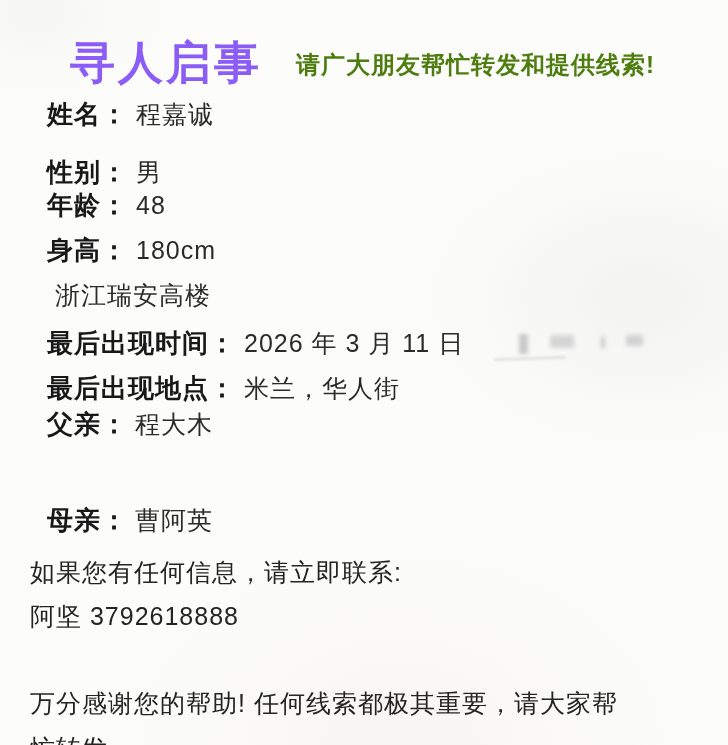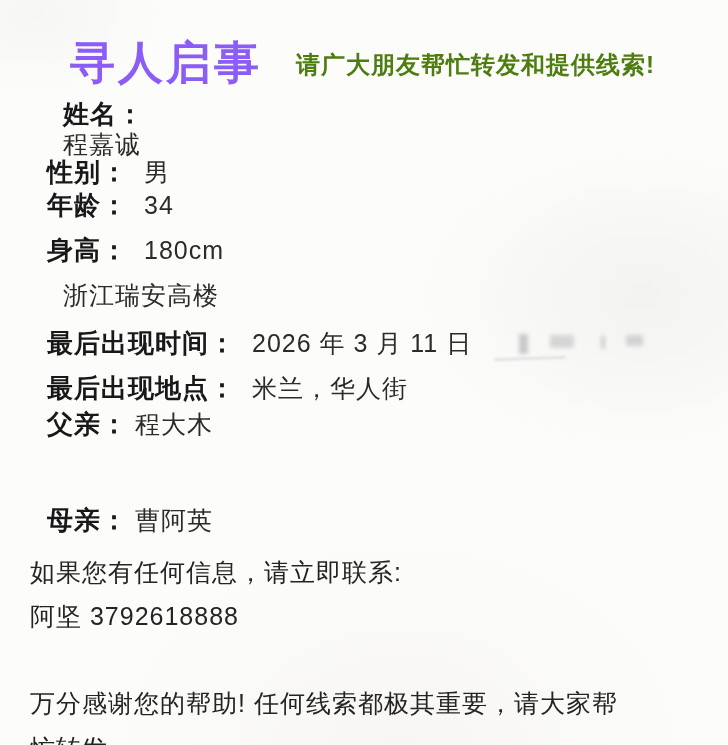--- a/index.html
+++ b/index.html
@@ -61,24 +61,24 @@
     font-weight: 700;
     color: #181818;
     letter-spacing: 1px;
   }
   .field-value {
     font-size: 25px;
     font-weight: 400;
     color: #2b2b2b;
     letter-spacing: 1px;
   }
-  .gap-wide .field-value { margin-left: 16px; }
+  .gap-wide .field-value { margin-left: 8px; }
   .gap-narrow .field-value { margin-left: 7px; }
 
-  .r0 { top: 100px; flex-direction: column; }
+  .r0 { top: 100px; }
   .r1 { top: 158px; justify-content: space-between; }
   .r2 { top: 191px; }
   .r3 { top: 236px; }
   .r4 { top: 281px; }
   .r5 { top: 329px; }
   .r6 { top: 374px; }
   .r7 { top: 410px; }
   .r8 { top: 465px; margin-top: 41px; }
 
   .plain-line {
@@ -128,21 +128,21 @@
     <span class="field-value">程嘉诚</span>
   </div>
 
   <div class="field-row gap-wide r1">
     <span class="field-label">性别：</span>
     <span class="field-value">男</span>
   </div>
 
   <div class="field-row gap-wide r2">
     <span class="field-label">年龄：</span>
-    <span class="field-value">34</span>
+    <span class="field-value">48</span>
   </div>
 
   <div class="field-row gap-wide r3">
     <span class="field-label">身高：</span>
     <span class="field-value">180cm</span>
   </div>
 
   <div class="field-row gap-wide r4">
     <span class="field-value">浙江瑞安高楼</span>
   </div>

